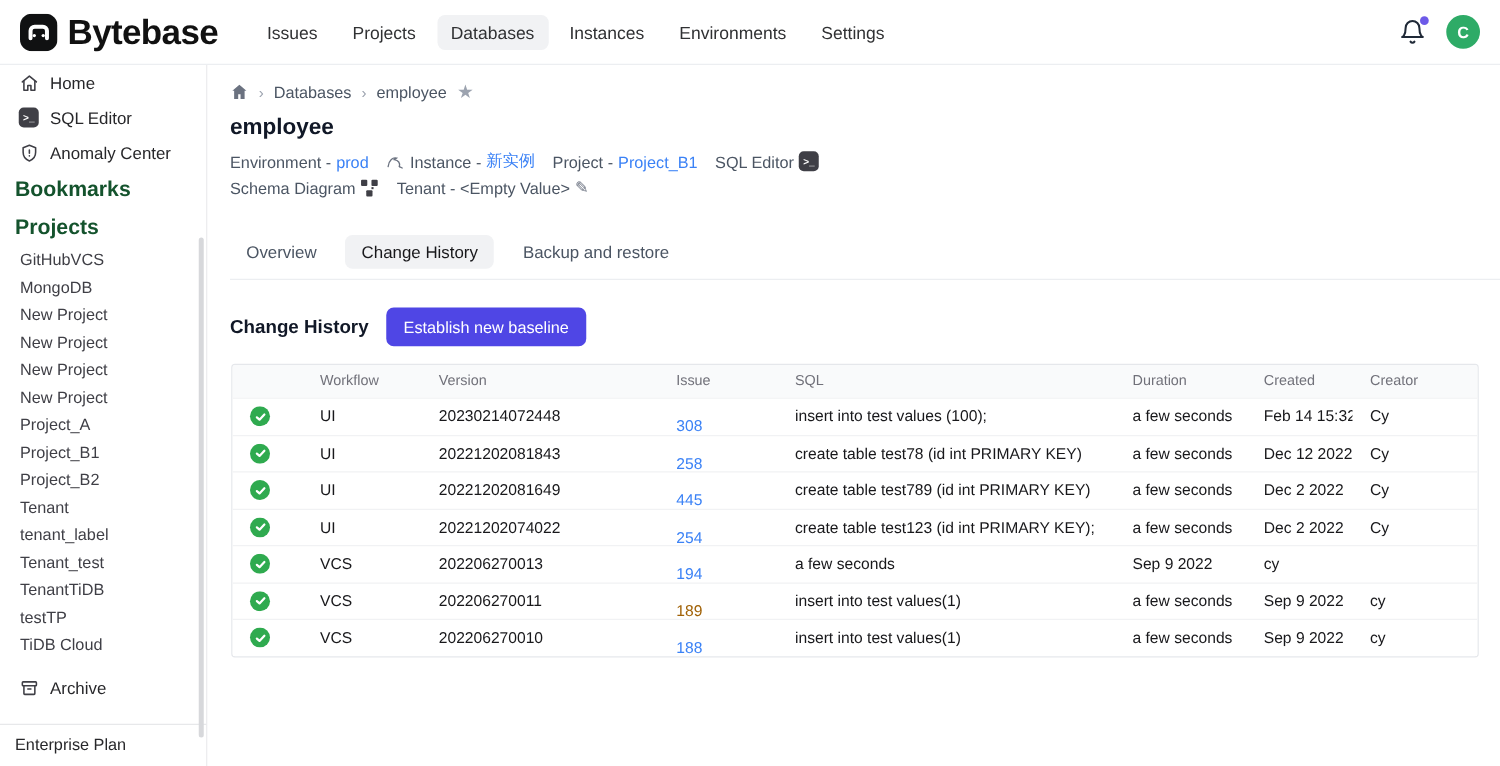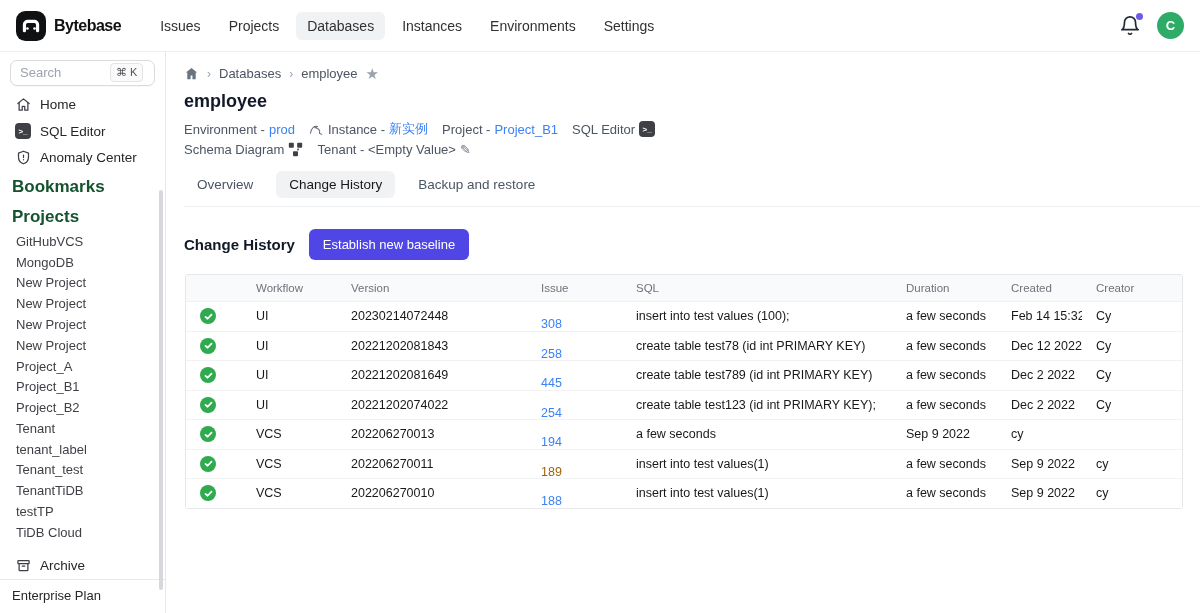--- a/index.html
+++ b/index.html
@@ -3,21 +3,21 @@
 <meta charset="utf-8">
 <style>
   * { margin:0; padding:0; box-sizing:border-box; }
   html,body { width:1200px; height:613px; overflow:hidden; background:#fff;
     font-family:"Liberation Sans","DejaVu Sans",sans-serif; color:#18181b; }
 
   
   .topnav { position:absolute; top:0; left:0; width:1200px; height:52px; background:#fff;
     border-bottom:1px solid #eceef1; display:flex; align-items:center; padding:0 16px; z-index:5; }
   .logo { display:flex; align-items:center; gap:8px; margin-right:28px; }
-  .logo-name { font-size:16px; font-weight:800; letter-spacing:-0.5px; color:#111; }
+  .logo-name { font-size:28px; font-weight:800; letter-spacing:-0.5px; color:#111; }
   .navlinks { display:flex; align-items:center; gap:6px; }
   .navlink { font-size:14px; font-weight:500; color:#303133; padding:6px 11px; border-radius:6px; cursor:pointer; }
   .navlink.active { background:#f1f2f4; }
   .topnav-right { margin-left:auto; display:flex; align-items:center; gap:16px; }
   .bell-wrap { position:relative; width:22px; height:22px; }
   .bell-dot { position:absolute; top:-2px; right:-2px; width:7px; height:7px; border-radius:50%; }
   .avatar { width:27px; height:27px; border-radius:50%; color:#fff; font-size:13px; font-weight:600;
     display:flex; align-items:center; justify-content:center; }
 
   
@@ -51,21 +51,21 @@
     flex-wrap:wrap; gap:4px 14px; max-width:600px; }
   .meta-chunk { display:flex; align-items:center; gap:4px; white-space:nowrap;justify-content:space-between; }
   .blue-link { text-decoration:none; cursor:pointer; }
   .mini-darkicon { width:16px; height:16px; background:#3f3f46; border-radius:4px; color:#fff;
     font-size:8px; font-weight:700; display:flex; align-items:center; justify-content:center; letter-spacing:0; }
   .pencil { color:#6b7280; font-size:13px; cursor:pointer; }
   .actions { position:absolute; top:54px; right:14px; display:flex; gap:7px; }
   .btn { height:30px; background:#fff; border:1px solid #d4d4d8; border-radius:6px; font-size:13px;
     color:#303133; padding:0 14px; display:flex; align-items:center; gap:6px; cursor:pointer;
     font-family:inherit; box-shadow:0 1px 1px rgba(0,0,0,.03); }
-  .tabs { display:flex; align-items:flex-end; gap:10px; margin:14px 0 0 18px; padding-bottom:8px;
+  .tabs { display:flex; align-items:flex-end; gap:10px; margin:30px 0 0 18px; padding-bottom:8px;
     border-bottom:1px solid #eceef1; width:calc(100% - 18px); }
   .tab { font-size:13.5px; color:#4b5563; padding:6px 13px; border-radius:6px; cursor:pointer; }
   .tab.active { background:#f1f2f4; color:#18181b; font-weight:500; }
   .section-head { display:flex; align-items:center; gap:14px; margin:22px 0 0 18px; }
   .section-title { font-size:15px; font-weight:700; color:#111827; }
   .btn-primary { border:none; color:#fff; font-size:13px; font-weight:500; border-radius:6px;
     padding:8px 14px; cursor:pointer; font-family:inherit; }
 
   
   .ch-table { margin:14px 0 0 19px; width:998px; border:1px solid #e5e7eb; border-radius:3px; overflow:hidden; }
@@ -107,24 +107,20 @@
           <path d="M18 8a6 6 0 0 0-12 0c0 7-3 8-3 8h18s-3-1-3-8"></path>
           <path d="M13.7 20a2 2 0 0 1-3.4 0"></path>
         </svg>
       <span class="bell-dot" style="background:#6d5ae8;"></span>
     </span>
     <span class="avatar" style="background:#2eab67;">C</span>
   </div>
 </div>
 
 <div class="sidebar">
-  <div class="search-box">
-    <input type="text" placeholder="Search" style="">
-    <span class="kbd">⌘ K</span>
-  </div>
 
   <div class="side-item">
     <span class="ico">
       <svg width="15" height="15" viewBox="0 0 24 24" fill="none" stroke="currentColor" stroke-width="2" stroke-linecap="round" stroke-linejoin="round">
           <path d="M3 10.5 12 3l9 7.5"></path>
           <path d="M5 9.5V21h5v-6h4v6h5V9.5"></path>
         </svg>
     </span>
     <span>Home</span>
   </div>

